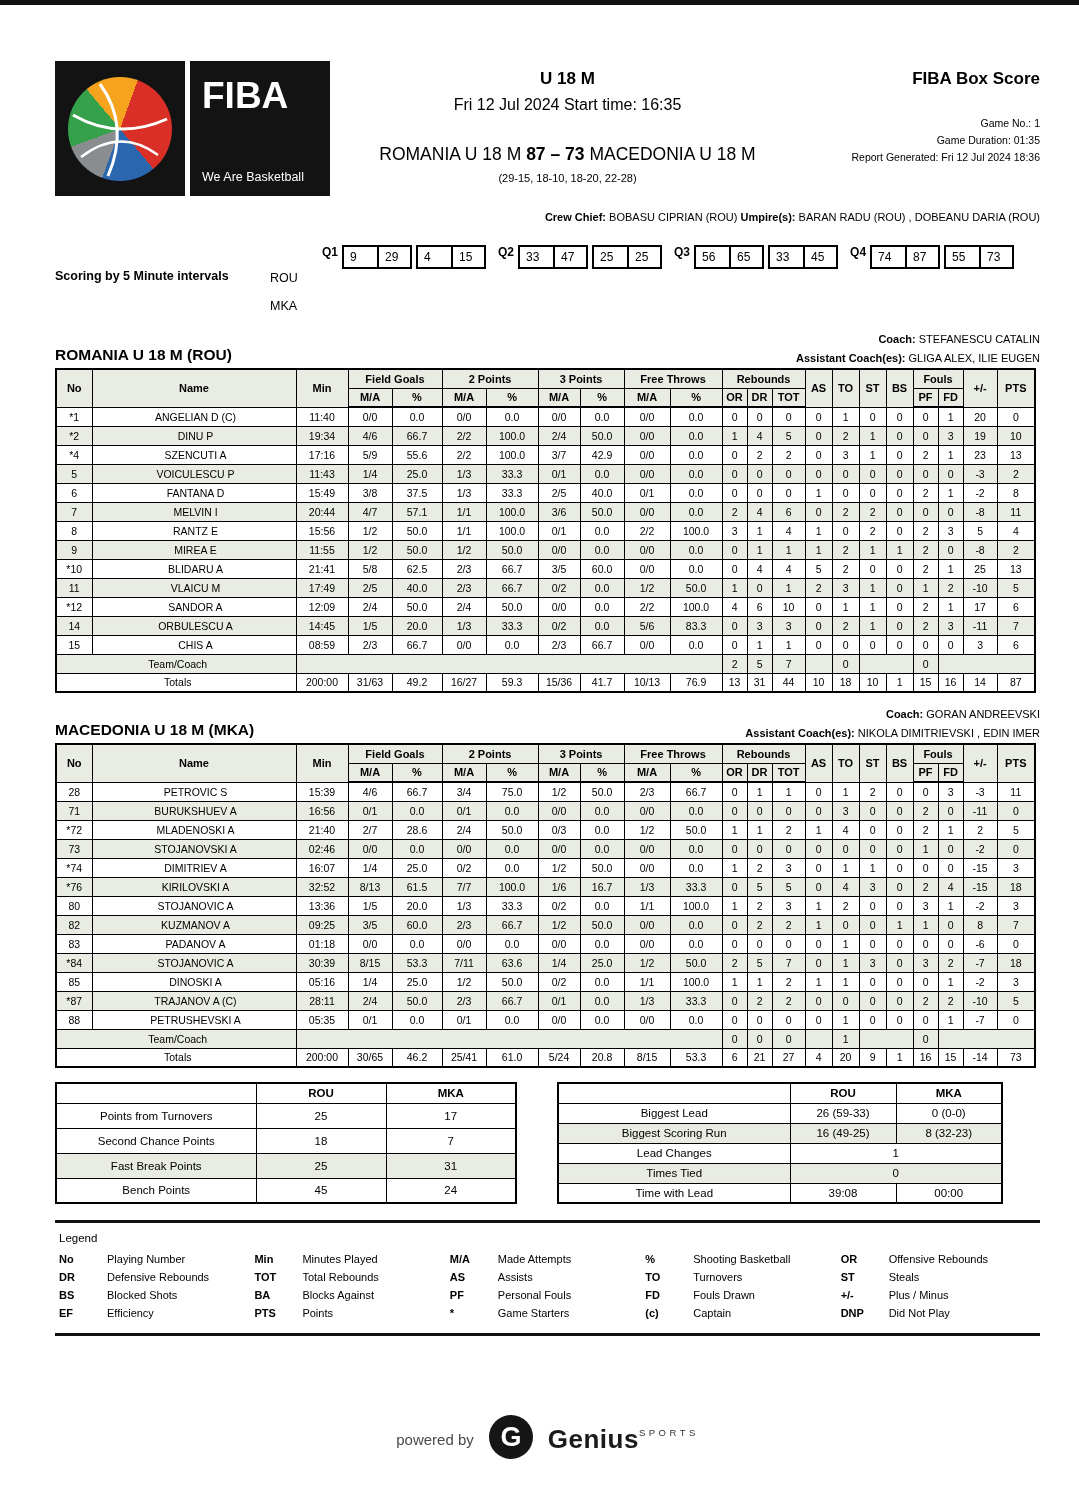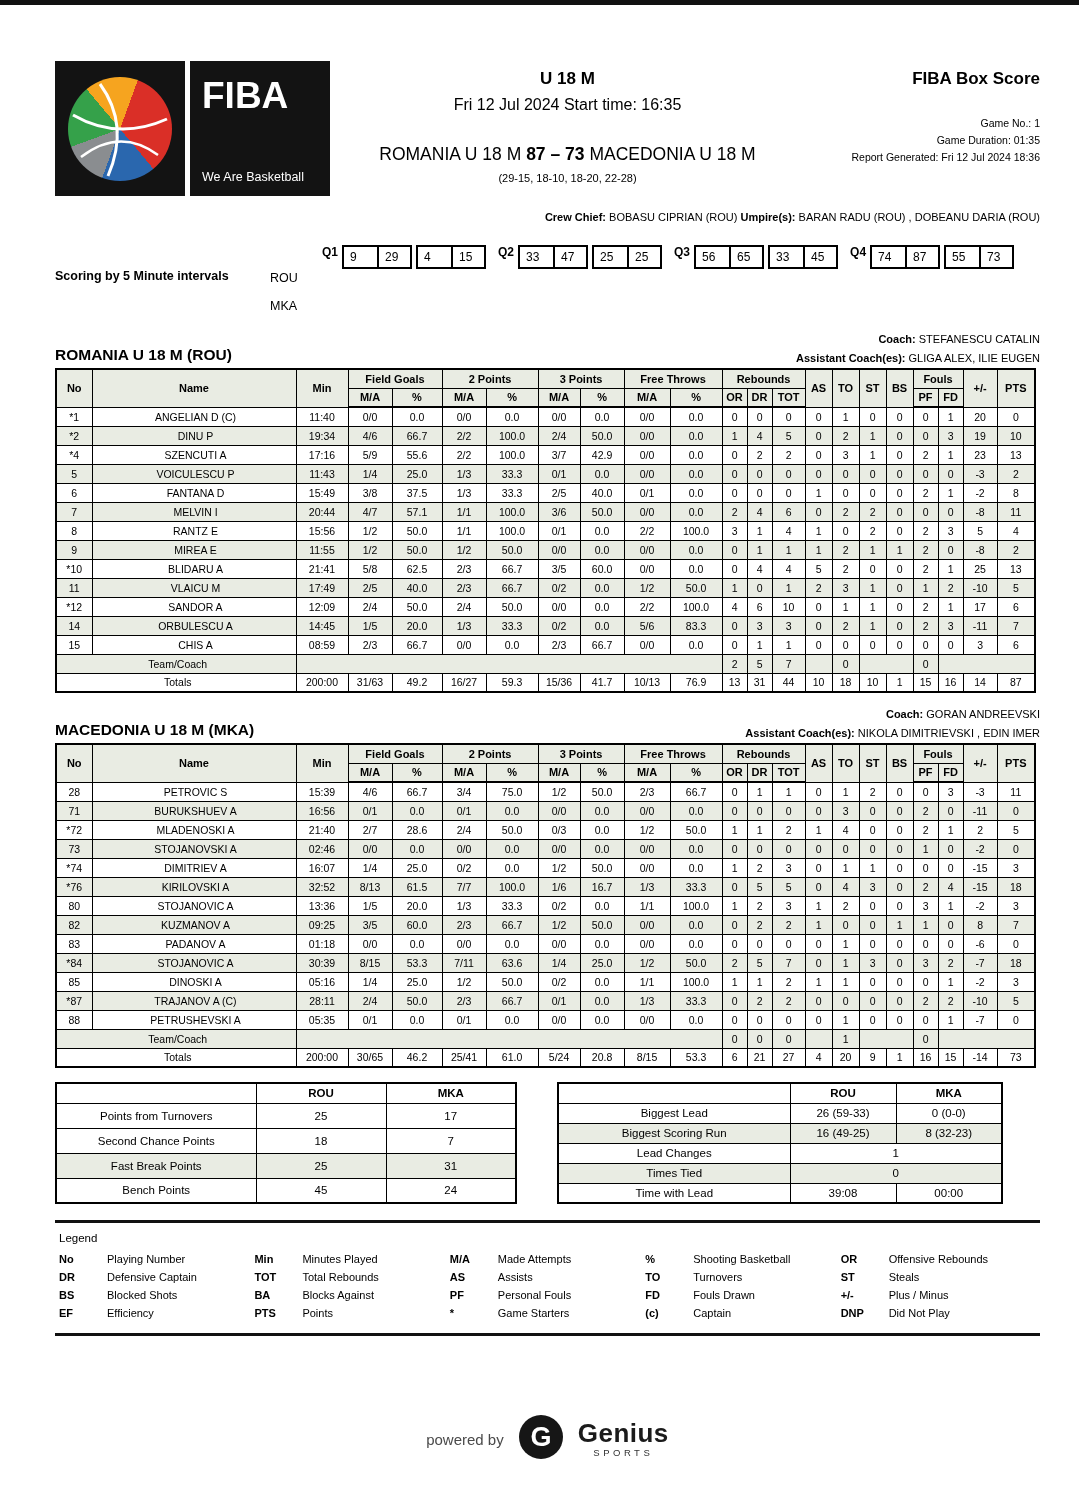--- a/index.html
+++ b/index.html
@@ -71,21 +71,21 @@
   .rule{border-top:3px solid #111;margin-top:16px;}
   .legend{padding:9px 4px 12px;}
   .legend-title{font-size:11.5px;margin-bottom:9px;}
   .legend-grid{display:flex;}
   .legend-col{display:grid;grid-template-columns:42px 1fr;row-gap:6px;column-gap:6px;flex:1;font-size:11px;align-content:start;}
   .lg-abbr{font-weight:bold;}
 
   
   .footer{margin-top:78px;display:flex;justify-content:center;align-items:center;gap:14px;}
   .pb-text{font-size:15px;color:#4a4a4a;}
-  .g-wordmark{display:inline-flex;flex-direction:column;align-items:center;line-height:1;}
+  .g-wordmark{display:inline-flex;flex-direction:row;align-items:flex-start;line-height:1;}
   .g-name{font-size:26px;font-weight:bold;color:#1b1b1b;letter-spacing:0.5px;}
   .g-sub{font-size:9.5px;letter-spacing:3.5px;color:#333;margin-top:2px;}
 </style>
 </head>
 <body>
 
 <div class="top-bar"></div>
 <div class="page">
 
   <div class="header">
@@ -1096,21 +1096,21 @@
   </div>
 
   <div class="rule"></div>
   <div class="legend">
     <div class="legend-title">Legend</div>
     <div class="legend-grid">
         <div class="legend-col">
           <div class="lg-abbr">No</div>
           <div class="lg-text">Playing Number</div>
           <div class="lg-abbr">DR</div>
-          <div class="lg-text">Defensive Captain</div>
+          <div class="lg-text">Defensive Rebounds</div>
           <div class="lg-abbr">BS</div>
           <div class="lg-text">Blocked Shots</div>
           <div class="lg-abbr">EF</div>
           <div class="lg-text">Efficiency</div>
         </div>
         <div class="legend-col">
           <div class="lg-abbr">Min</div>
           <div class="lg-text">Minutes Played</div>
           <div class="lg-abbr">TOT</div>
           <div class="lg-text">Total Rebounds</div>

